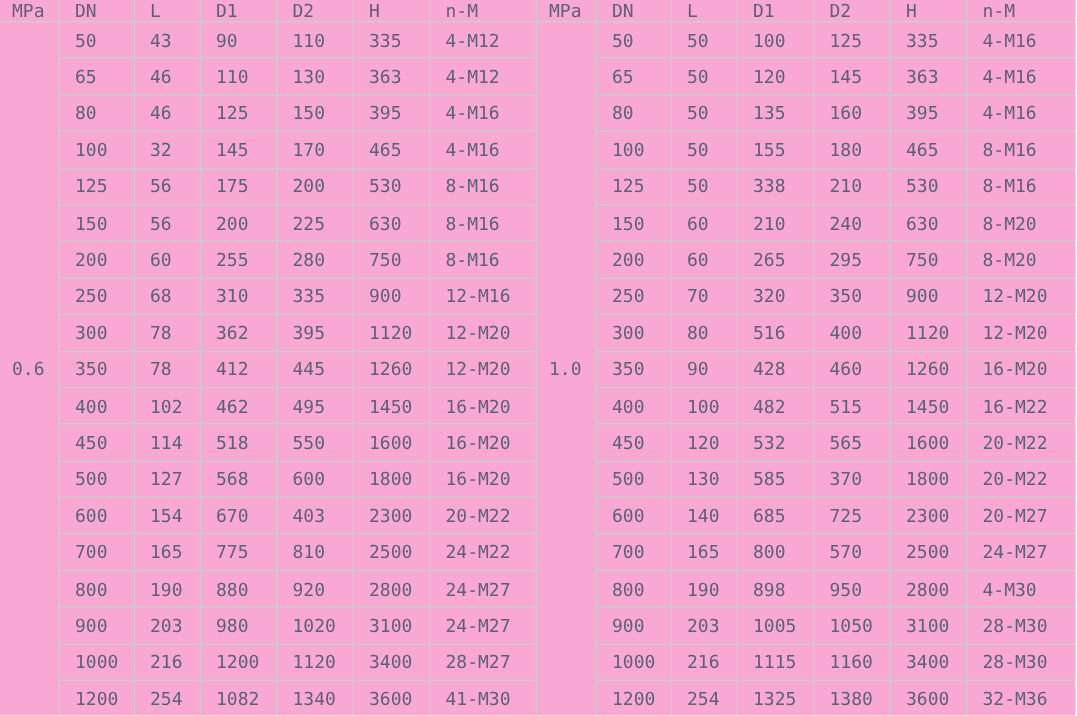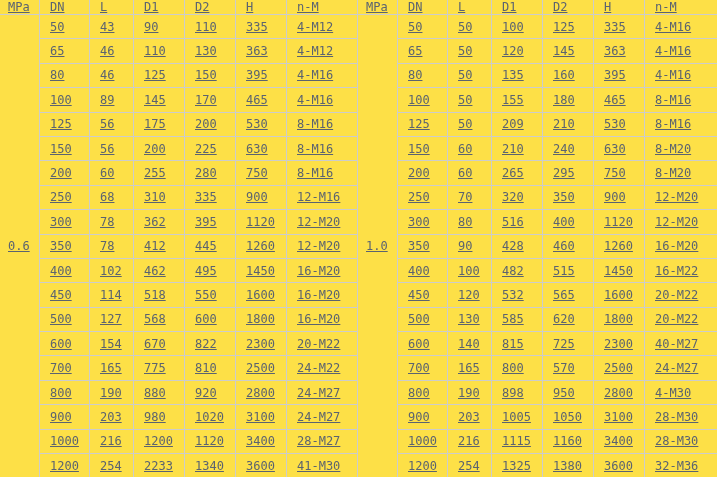--- a/index.html
+++ b/index.html
@@ -9,22 +9,21 @@
   }
   table.spec-table {
     width: 666px;
     height: 477px;
     table-layout: fixed;
     border-collapse: separate;
     border-spacing: 0;
     font-family: "DejaVu Sans Mono", "Liberation Mono", monospace;
     font-size: 12px;
     color: #5b6370;
-    background: #fde047;
-    text-decoration: underline;
+    background: #f9a8d4;
   }
   table.spec-table th,
   table.spec-table td {
     border-right: 1px solid #cccccc;
     border-bottom: 1px solid #cccccc;
     padding: 0 2px 0 10px;
     text-align: left;
     vertical-align: middle;
     font-weight: normal;
     white-space: nowrap;
@@ -124,42 +123,42 @@
         <td>4-M16</td>
         <td>80</td>
         <td>50</td>
         <td>135</td>
         <td>160</td>
         <td>395</td>
         <td class="last-col">4-M16</td>
       </tr>
       <tr>
         <td>100</td>
-        <td>89</td>
+        <td>32</td>
         <td>145</td>
         <td>170</td>
         <td>465</td>
         <td>4-M16</td>
         <td>100</td>
         <td>50</td>
         <td>155</td>
         <td>180</td>
         <td>465</td>
         <td class="last-col">8-M16</td>
       </tr>
       <tr>
         <td>125</td>
         <td>56</td>
         <td>175</td>
         <td>200</td>
         <td>530</td>
         <td>8-M16</td>
         <td>125</td>
         <td>50</td>
-        <td>209</td>
+        <td>338</td>
         <td>210</td>
         <td>530</td>
         <td class="last-col">8-M16</td>
       </tr>
       <tr>
         <td>150</td>
         <td>56</td>
         <td>200</td>
         <td>225</td>
         <td>630</td>
@@ -258,37 +257,37 @@
       <tr>
         <td>500</td>
         <td>127</td>
         <td>568</td>
         <td>600</td>
         <td>1800</td>
         <td>16-M20</td>
         <td>500</td>
         <td>130</td>
         <td>585</td>
-        <td>620</td>
+        <td>370</td>
         <td>1800</td>
         <td class="last-col">20-M22</td>
       </tr>
       <tr>
         <td>600</td>
         <td>154</td>
         <td>670</td>
-        <td>822</td>
+        <td>403</td>
         <td>2300</td>
         <td>20-M22</td>
         <td>600</td>
         <td>140</td>
-        <td>815</td>
+        <td>685</td>
         <td>725</td>
         <td>2300</td>
-        <td class="last-col">40-M27</td>
+        <td class="last-col">20-M27</td>
       </tr>
       <tr>
         <td>700</td>
         <td>165</td>
         <td>775</td>
         <td>810</td>
         <td>2500</td>
         <td>24-M22</td>
         <td>700</td>
         <td>165</td>
@@ -335,21 +334,21 @@
         <td>1000</td>
         <td>216</td>
         <td>1115</td>
         <td>1160</td>
         <td>3400</td>
         <td class="last-col">28-M30</td>
       </tr>
       <tr>
         <td>1200</td>
         <td>254</td>
-        <td>2233</td>
+        <td>1082</td>
         <td>1340</td>
         <td>3600</td>
         <td>41-M30</td>
         <td>1200</td>
         <td>254</td>
         <td>1325</td>
         <td>1380</td>
         <td>3600</td>
         <td class="last-col">32-M36</td>
       </tr>

